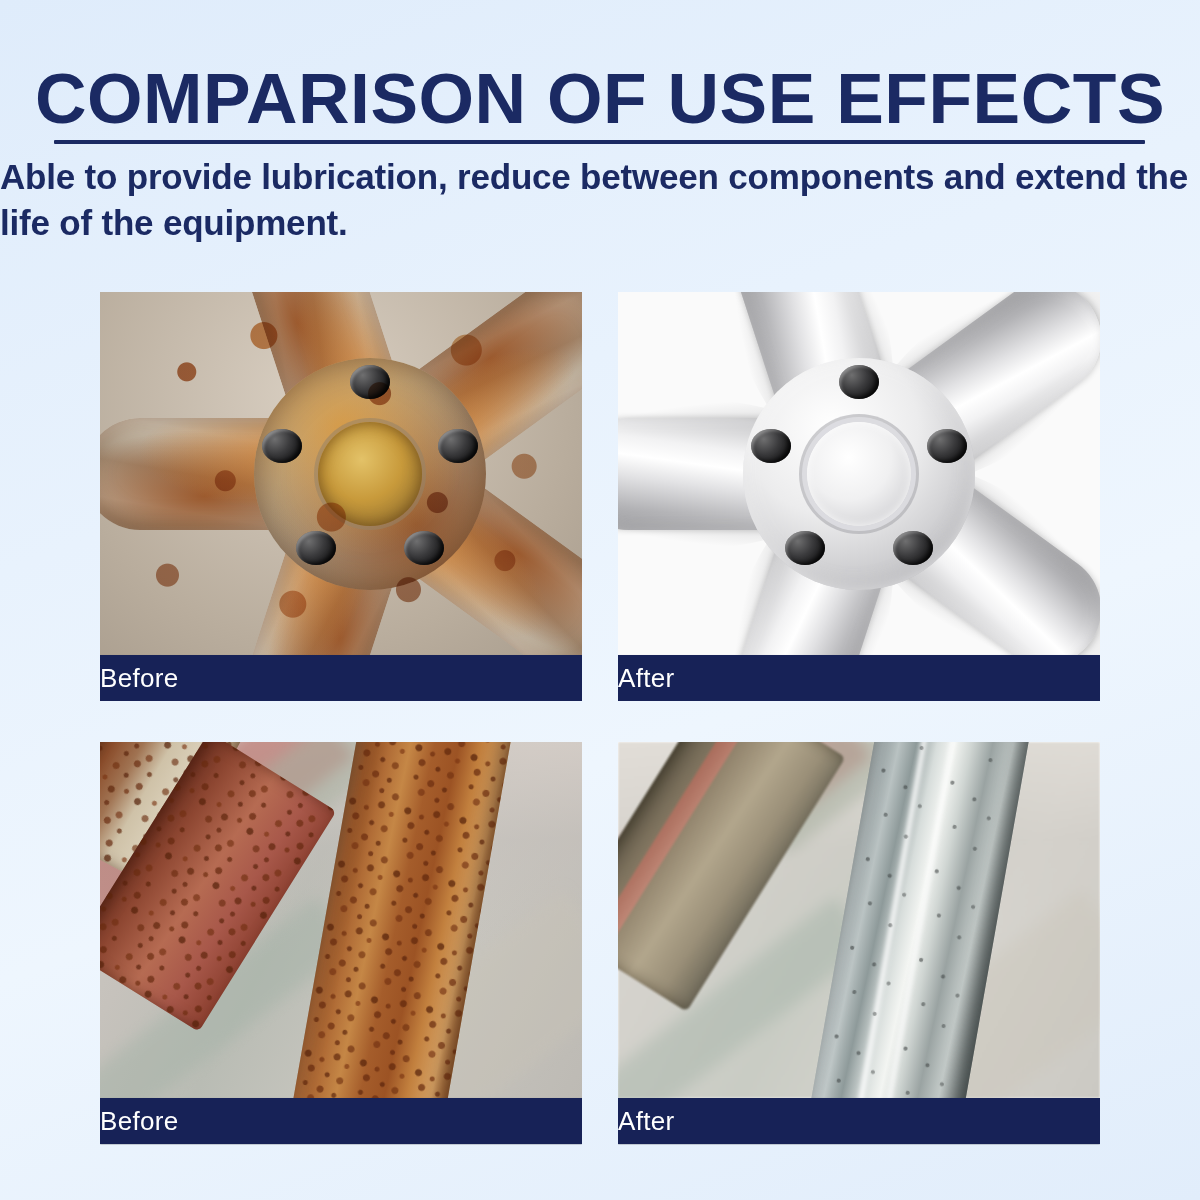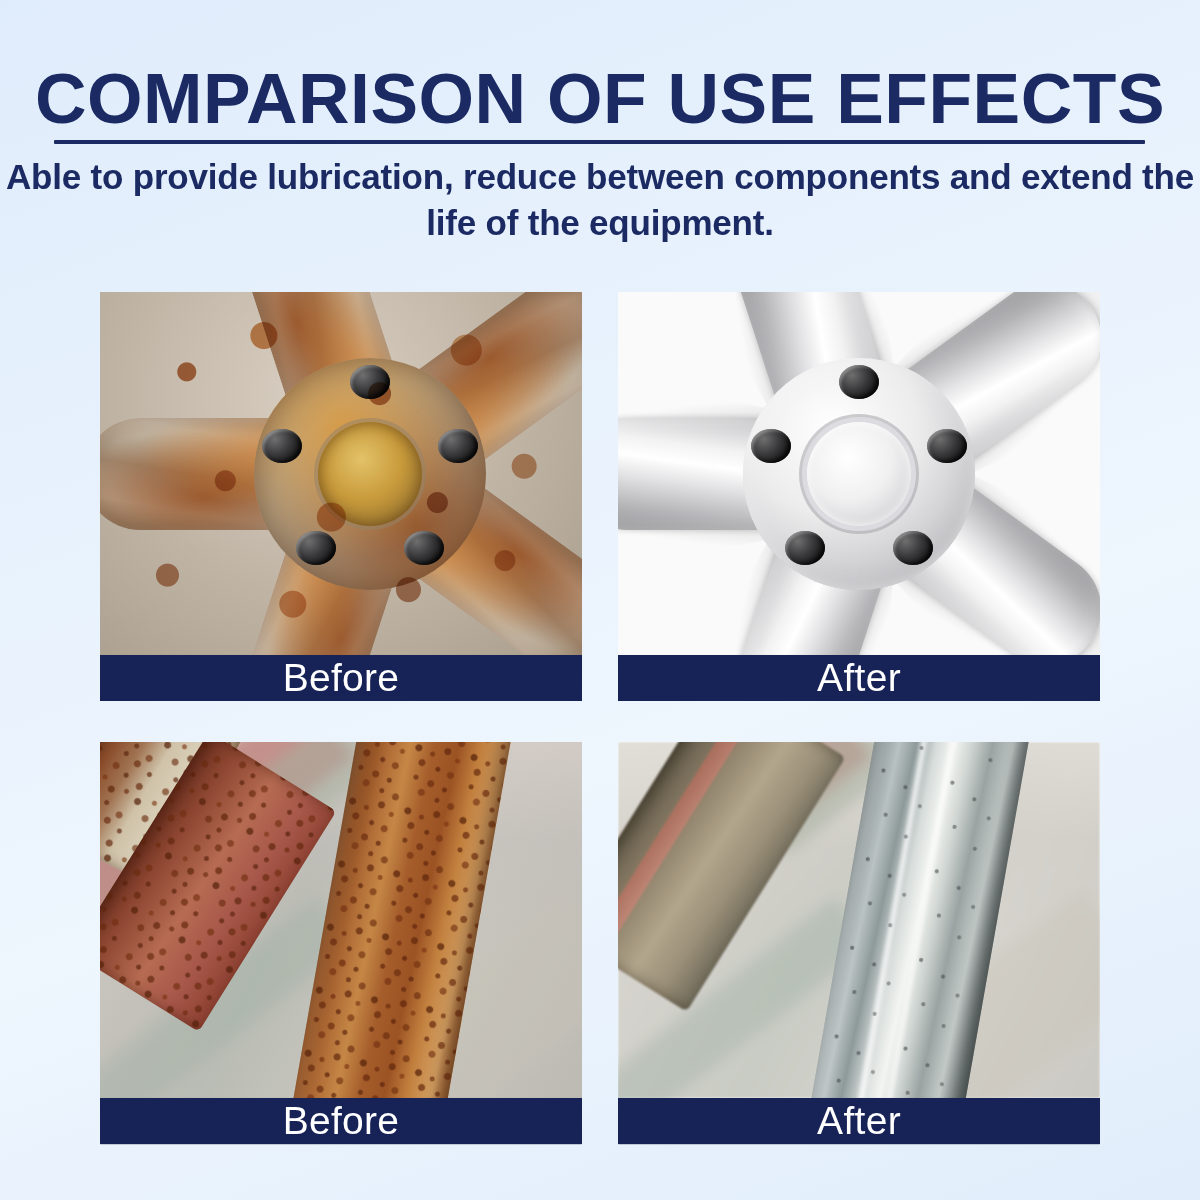--- a/index.html
+++ b/index.html
@@ -46,21 +46,20 @@
     left: 54px;
     top: 140px;
     width: 1091px;
     height: 4px;
     background: #1b2a63;
     border-radius: 1px;
   }
   .subtitle {
     margin: 0;
     padding-top: 18px;
-    text-align: center;
     font-size: 35px;
     line-height: 46px;
     font-weight: 600;
     color: #1b2a63;
     letter-spacing: -0.2px;
   }
 
   
   .grid {
     position: absolute;
@@ -86,24 +85,23 @@
     background: #ffffff;
   }
   .card-top .photo { height: 363px; }
   .card-bottom .photo { height: 356px; }
 
   .caption {
     position: relative;
     height: 46px;
     background: #172257;
     color: #ffffff;
-    font-size: 39px;
+    font-size: 26px;
     line-height: 46px;
     font-weight: 500;
-    text-align: center;
     letter-spacing: 0.3px;
     box-shadow: 0 1px 2px rgba(0,0,0,0.25);
   }
 
   
 
   
   .wheel-scene {
     position: absolute;
     inset: 0;

